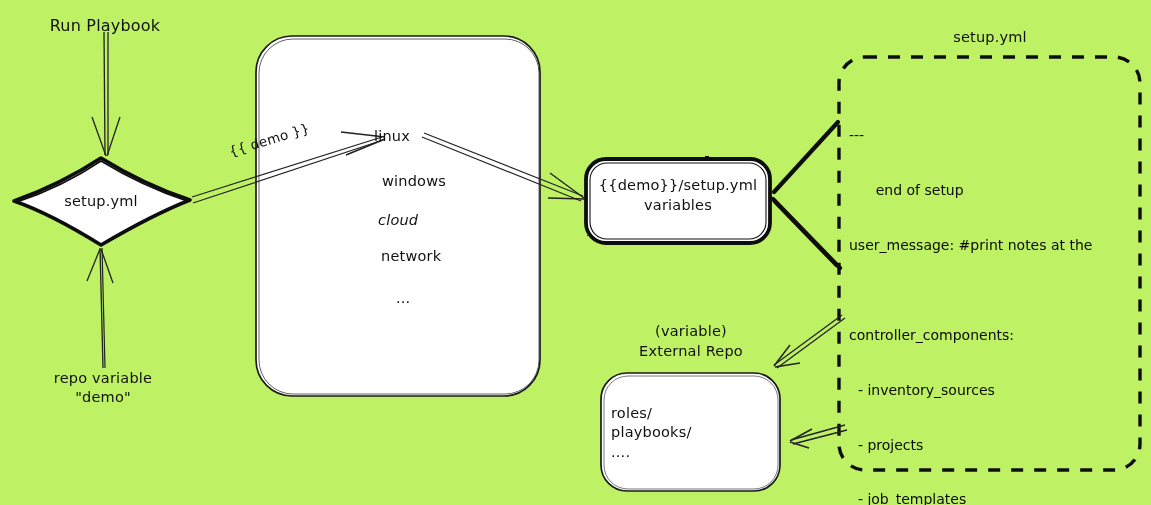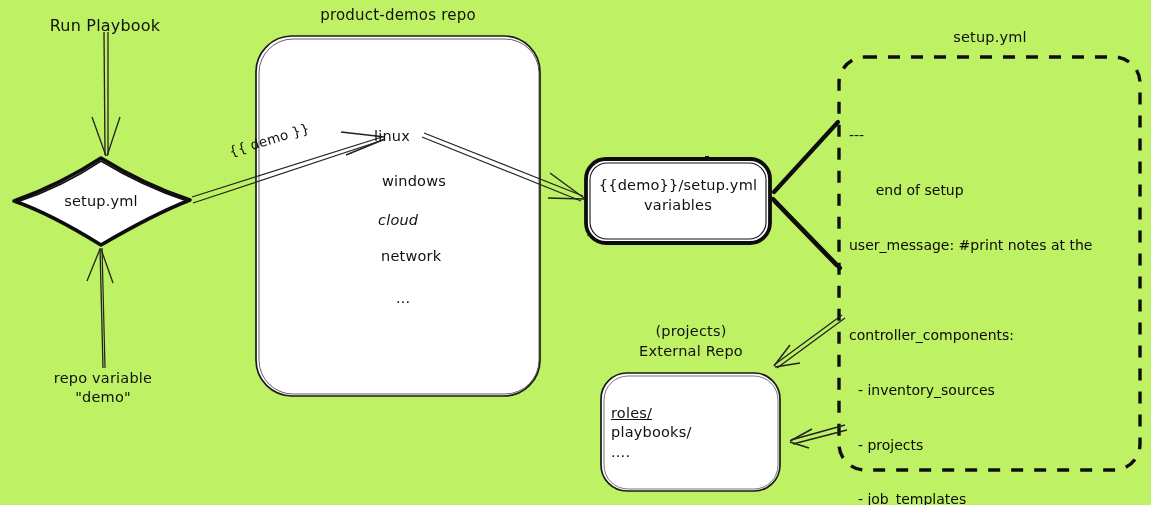--- a/index.html
+++ b/index.html
@@ -140,37 +140,36 @@
     </g>
   </svg>
 
   <div class="lbl t16 center" style="left:105px; top:16px;">Run Playbook</div>
 
   <div class="lbl t14 center" style="left:103px; top:369px;">repo variable</div>
   <div class="lbl t14 center" style="left:103px; top:388px;">"demo"</div>
 
   <div class="lbl t14 center" style="left:101px; top:192px;">setup.yml</div>
 
-  <div class="lbl t15 center" style="left:398px; top:6px;">product-demos repo</div>
 
   <div class="lbl t14" style="left:374px; top:127px;">linux</div>
   <div class="lbl t14" style="left:382px; top:172px;">windows</div>
   <div class="lbl t14" style="left:378px; top:211px;font-style:italic;">cloud</div>
   <div class="lbl t14" style="left:381px; top:247px;">network</div>
   <div class="lbl t14" style="left:396px; top:289px;">...</div>
 
   <div class="lbl t13" style="left:227px; top:144px; transform:rotate(-17deg); transform-origin:left top;">{{ demo }}</div>
 
   <div class="lbl t14 center" style="left:678px; top:176px;">{{demo}}/setup.yml</div>
   <div class="lbl t14 center" style="left:678px; top:196px;">variables</div>
 
-  <div class="lbl t14 center" style="left:691px; top:322px;">(projects)</div>
+  <div class="lbl t14 center" style="left:691px; top:322px;">(variable)</div>
   <div class="lbl t14 center" style="left:691px; top:342px;">External Repo</div>
 
-  <div class="lbl t14" style="left:611px; top:404px;text-decoration:underline;">roles/</div>
+  <div class="lbl t14" style="left:611px; top:404px;">roles/</div>
   <div class="lbl t14" style="left:611px; top:423px;">playbooks/</div>
   <div class="lbl t14" style="left:611px; top:443px;">....</div>
 
   <div class="lbl t14 center" style="left:990px; top:28px;">setup.yml</div>
 
   <div class="code-block" style="left:849px; top:90px;">
     <span class="codeline">---</span>
     <span class="codeline">      end of setup</span>
     <span class="codeline">user_message: #print notes at the</span>
     <span class="codeline"></span>

